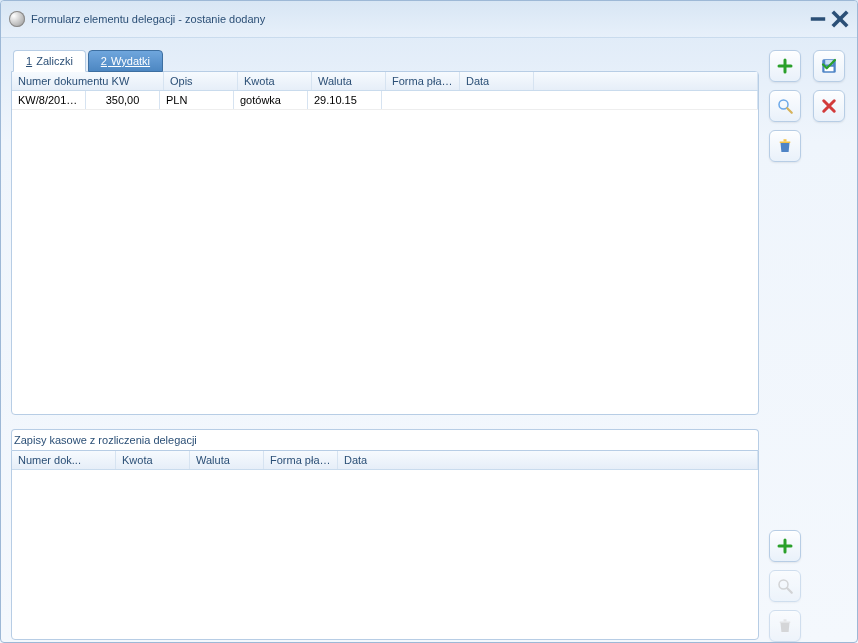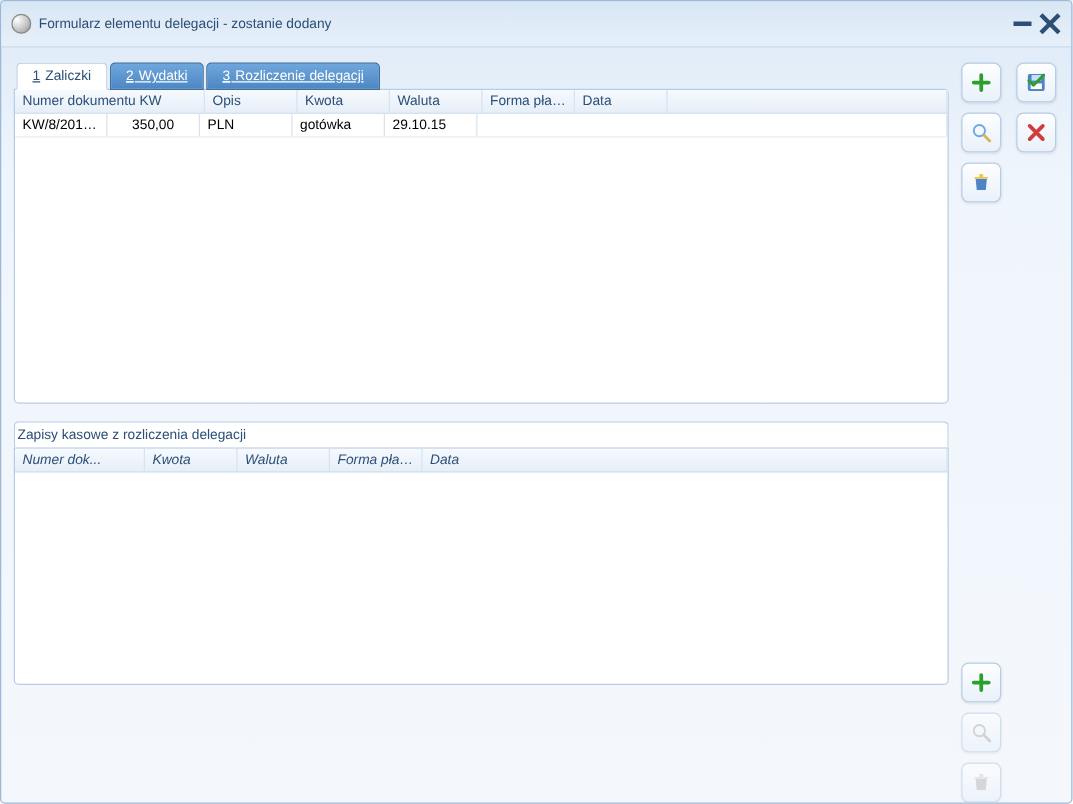--- a/index.html
+++ b/index.html
@@ -10,30 +10,30 @@
     .titlebar .winbtn { width: 18px; height: 16px; display: flex; align-items: center; justify-content: center; color: #2b4f76; cursor: pointer; margin-left: 4px; }
     .content { padding: 12px 10px 10px 10px; height: calc(100% - 26px); display: flex; gap: 8px; }
     .maincol { flex:1; display:flex; flex-direction:column; }
     .rightcol { width: 36px; display:flex; flex-direction:column; gap:8px; align-items:center; }
     .far-right { width: 36px; display:flex; flex-direction:column; gap:8px; align-items:center; }
     .tabs { display:flex; gap:2px; margin-bottom: -1px; z-index: 2; position:relative; padding-left:2px; }
     .tab { height: 22px; padding: 0 12px; display:flex; align-items:center; border-radius: 4px 4px 0 0; cursor:pointer; }
     .tab.active { background: #fff; border: 1px solid #b7cde5; border-bottom:1px solid #fff; color:#2b4f76; }
     .tab.inactive { background: linear-gradient(180deg,#6fa6dd,#4d87c2); color:#fff; border:1px solid #3d6fa1;text-decoration:underline; }
     .tab .prefix { text-decoration: underline; margin-right:1px; }
-    .panel { background:#fff; border:1px solid #b7cde5; border-radius: 0 4px 4px 4px; height: 252px; display:flex; flex-direction:column; }
+    .panel { background:#fff; border:1px solid #b7cde5; border-radius: 0 4px 4px 4px; height: 344px; display:flex; flex-direction:column; }
     .grid-head { display:flex; background: linear-gradient(180deg,#f6fafe,#e6eef8); border-bottom:1px solid #c9dbed; }
     .grid-head .col, .grid-row .cell { padding: 3px 6px; border-right:1px solid #d6e3f1; overflow:hidden; white-space:nowrap; text-overflow:ellipsis; }
     .grid-head .col { color:#2b4f76; font-weight:normal; cursor:pointer; }
     .grid-body { flex:1; overflow:auto; }
     .grid-row { display:flex; border-bottom:1px solid #eee; }
     .c1 { width:152px; } .c2 { width:74px; } .c3 { width:74px; text-align:center; } .c4 { width:74px; } .c5 { width:74px; } .c6 { width:74px; } .c7 { flex:1; }
     .panel2-wrap { margin-top:14px; }
     .panel2-title { color:#2b4f76; padding: 4px 2px 4px 2px; border:1px solid #b7cde5; border-bottom:none; border-radius:4px 4px 0 0; background:#fff; }
-    .panel2 { background:#fff; border:1px solid #b7cde5; border-radius:0 0 4px 4px; height:190px; display:flex; flex-direction:column;font-style:italic; }
+    .panel2 { background:#fff; border:1px solid #b7cde5; border-radius:0 0 4px 4px; height:190px; display:flex; flex-direction:column; }
     .p2c1 { width:104px; } .p2c2 { width:74px; } .p2c3 { width:74px; } .p2c4 { width:74px; } .p2c5 { flex:1; }
     .iconbtn { width:32px; height:32px; border:1px solid #b7cde5; border-radius:6px; background: linear-gradient(180deg,#fdfeff,#e9f1fa); display:flex; align-items:center; justify-content:center; cursor:pointer; box-shadow: 0 1px 0 #fff inset, 0 1px 2px rgba(0,0,0,0.08); }
     .iconbtn svg { width:18px; height:18px; }
     .second-tool-group { margin-top: 360px; display:flex; flex-direction:column; gap:8px; }
   </style>
 </head>
 <body>
 
 <div class="titlebar">
   <div class="app-icon"></div>
@@ -52,23 +52,20 @@
 </div>
 
 <div class="content">
   <div class="maincol">
     <div class="tabs">
       <div class="tab active">
         <span><span class="prefix">1</span> <span>Zaliczki</span></span>
       </div>
       <div class="tab inactive">
         <span><span class="prefix">2</span> <span>Wydatki</span></span>
-      </div>
-      <div class="tab inactive">
-        <span><span class="prefix">3</span> <span>Rozliczenie delegacji</span></span>
       </div>
     </div>
 
     <div class="panel">
       <div class="grid-head">
         <div class="col c1">Numer dokumentu KW</div>
         <div class="col c2">Opis</div>
         <div class="col c3" style="text-align:left">Kwota</div>
         <div class="col c4">Waluta</div>
         <div class="col c5">Forma płat...</div>

